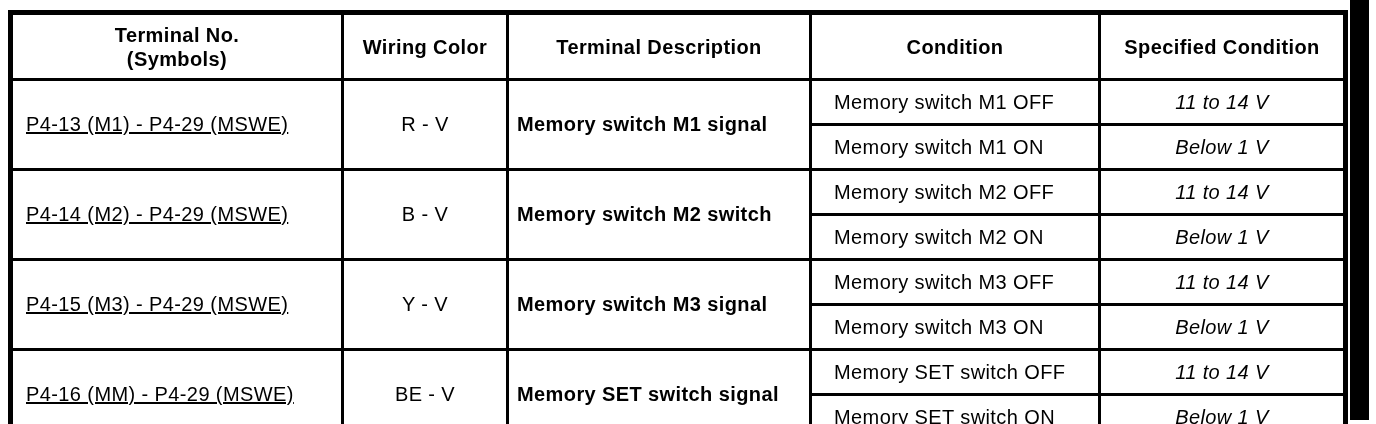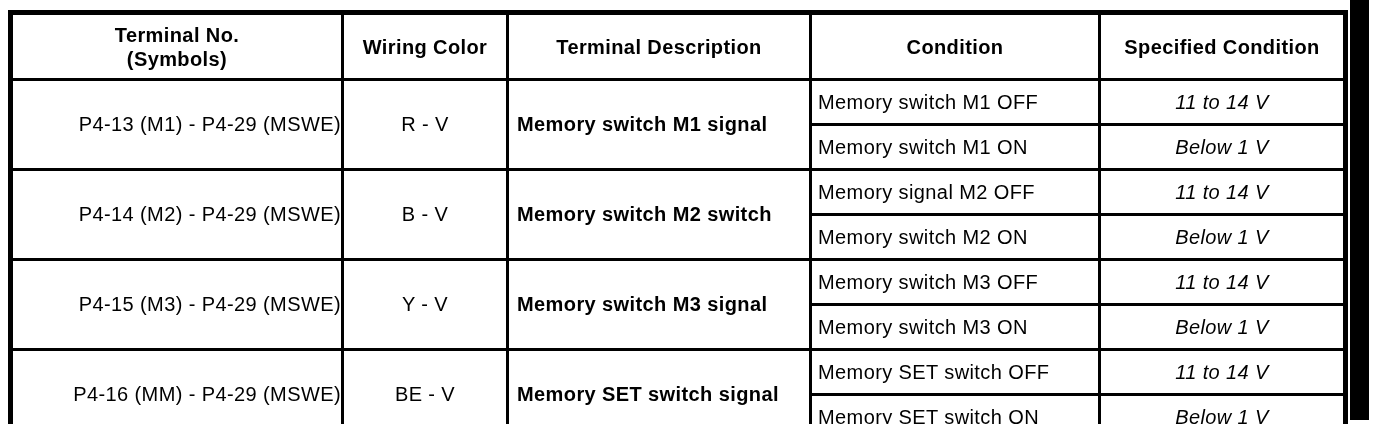--- a/index.html
+++ b/index.html
@@ -44,24 +44,24 @@
   .spec-table td {
     height: 42px;
     font-weight: 400;
   }
   .col-terminal   { width: 332px; }
   .col-wiring     { width: 165px; }
   .col-desc       { width: 303px; }
   .col-condition  { width: 289px; }
   .col-specified  { width: 246px; }
 
-  td.c-terminal  { text-align: right;  padding-left: 13px; }
+  td.c-terminal  { text-align: left;  padding-left: 13px; text-decoration: underline; }
   td.c-wiring    { text-align: center; }
   td.c-desc      { text-align: left;  padding-left: 8px; font-weight: bold; }
-  td.c-condition { text-align: left;  padding-left: 6px; }
+  td.c-condition { text-align: left;  padding-left: 22px; }
   td.c-specified { text-align: center; font-style: italic; }
 
   .scan-strip {
     position: absolute;
     left: 1350px;
     top: 0;
     width: 19px;
     height: 420px;
     background: #000000;
   }
@@ -102,21 +102,21 @@
       </tr>
       <tr>
         <td class="c-condition">Memory switch M1 ON</td>
         <td class="c-specified">Below 1 V</td>
       </tr>
 
       <tr>
         <td class="c-terminal" rowspan="2">P4-14 (M2) - P4-29 (MSWE)</td>
         <td class="c-wiring" rowspan="2">B - V</td>
         <td class="c-desc" rowspan="2">Memory switch M2 switch</td>
-        <td class="c-condition">Memory signal M2 OFF</td>
+        <td class="c-condition">Memory switch M2 OFF</td>
         <td class="c-specified">11 to 14 V</td>
       </tr>
       <tr>
         <td class="c-condition">Memory switch M2 ON</td>
         <td class="c-specified">Below 1 V</td>
       </tr>
 
       <tr>
         <td class="c-terminal" rowspan="2">P4-15 (M3) - P4-29 (MSWE)</td>
         <td class="c-wiring" rowspan="2">Y - V</td>

